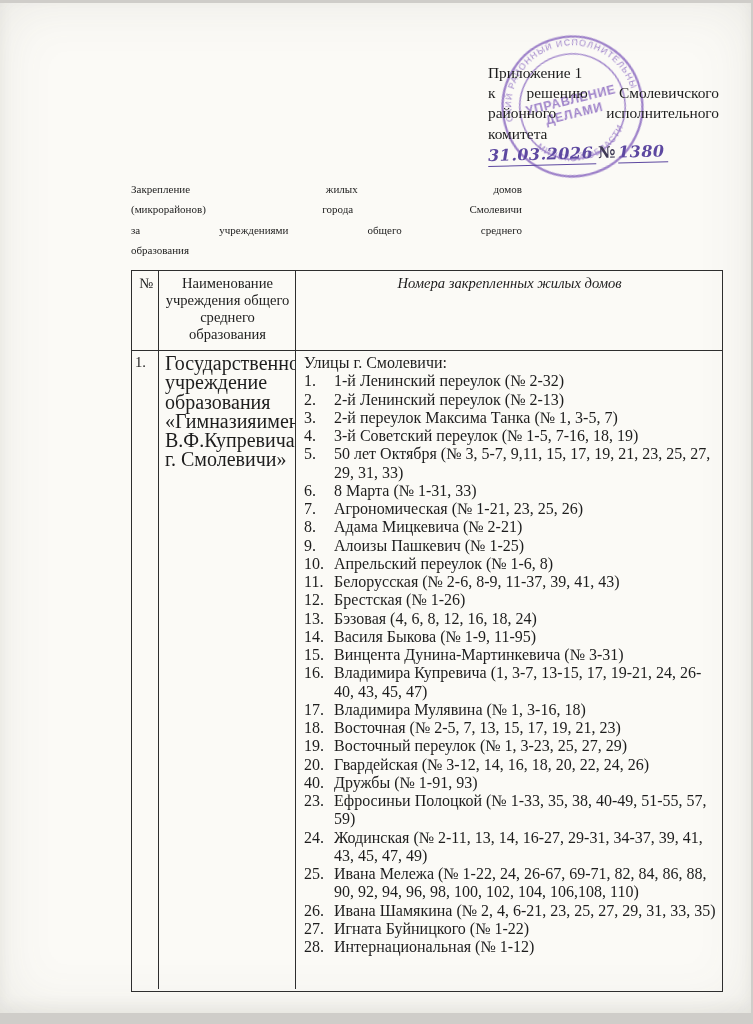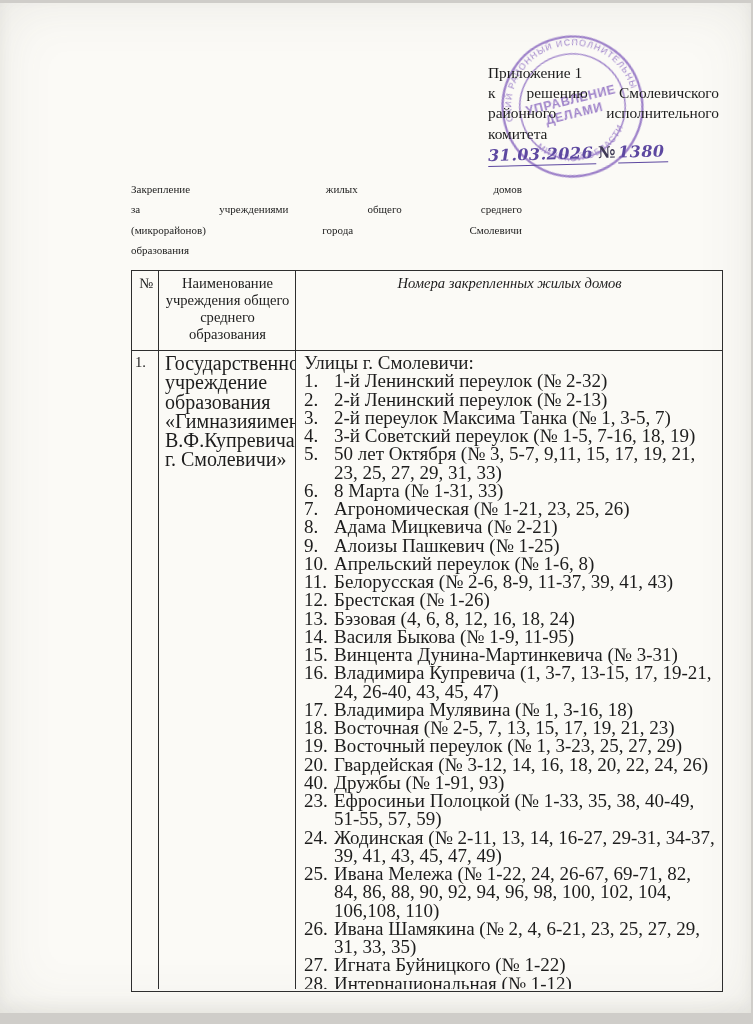--- a/index.html
+++ b/index.html
@@ -56,21 +56,21 @@
   .tbody{height:638px;}
   .cell{box-sizing:border-box;overflow:hidden;}
   .c1{width:27px;flex:0 0 27px;border-right:1.3px solid #2e2e2e;padding:3px 1px 0 3px;}
   .c2{width:137px;flex:0 0 137px;border-right:1.3px solid #2e2e2e;padding:3px 5px 0 6px;}
   .c3{flex:1;padding:3px 4px 0 5px;}
   .thead .c1{text-align:center;padding-top:4px;}
   .thead .c2{text-align:center;line-height:17px;padding-top:4px;}
   .thead .c3{text-align:center;padding-top:4px;font-style:italic;}
   .tbody .c2{line-height:19.3px;font-size:20px;}
   .tbody .c2 .tline{white-space:normal;}
-  .streets{font-size:19px;line-height:18.25px;}
+  .streets{font-size:16px;line-height:18.25px;}
   .streets-heading{padding-left:3px;}
   .street-item{display:flex;}
   .street-num{flex:0 0 33px;width:33px;padding-left:3px;box-sizing:border-box;}
   .street-text{flex:1;padding-right:2px;}
 </style>
 </head>
 <body>
 
 <div class="page">
 
@@ -110,29 +110,29 @@
     </div>
   </div>
 
   <div class="doc-title">
       <div class="tline just">
         <span>Закрепление</span>
         <span>жилых</span>
         <span>домов</span>
       </div>
       <div class="tline just">
+        <span>(микрорайонов)</span>
+        <span>города</span>
+        <span>Смолевичи</span>
+      </div>
+      <div class="tline just">
         <span>за</span>
         <span>учреждениями</span>
         <span>общего</span>
         <span>среднего</span>
-      </div>
-      <div class="tline just">
-        <span>(микрорайонов)</span>
-        <span>города</span>
-        <span>Смолевичи</span>
       </div>
       <div class="tline">образования</div>
     </div>
 
   <div class="assign-table">
     <div class="trow thead">
       <div class="cell c1">№</div>
       <div class="cell c2">Наименование учреждения общего среднего образования</div>
       <div class="cell c3">Номера закрепленных жилых домов</div>
     </div>

